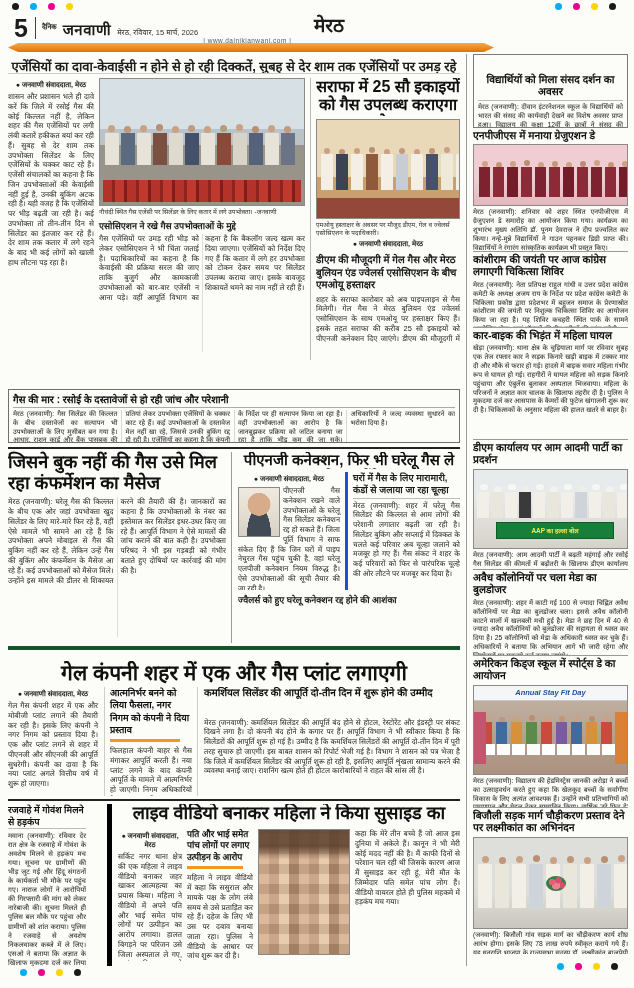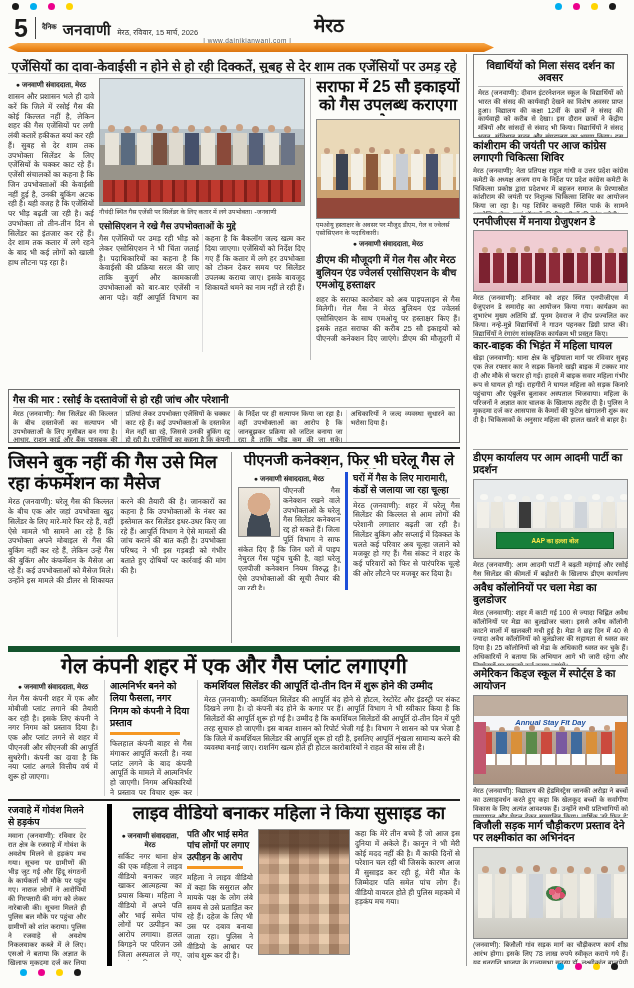--- a/index.html
+++ b/index.html
@@ -84,68 +84,68 @@
   .mr-b { flex:1; border-left:3px solid #1d4ed8; padding-left:5px; }
   .portrait { float:left; width:42px; height:50px; margin:1px 3px 1px 0; border:1px solid #888;
     background:radial-gradient(circle at 50% 34%, #d8ab8b 0 30%, rgba(0,0,0,0) 31%),
                radial-gradient(ellipse at 50% 100%, #414a55 0 42%, rgba(0,0,0,0) 43%),
                linear-gradient(#efe9df,#d8d2c6); }
   .subbox-head { font-size:9.4px; font-weight:800; line-height:1.25; border-bottom:1px solid #bbb; padding-bottom:2px; margin-bottom:2px; }
   .mr-bottom { margin-top:3px; }
   .mr-bottom .twocol { column-count:2; column-gap:7px; column-rule:1px solid #ddd; height:40px; overflow:hidden; }
 
   
-  .gail-sec { margin-top:3px; border-top:6px solid #14532d; padding-top:2px; height:150px; overflow:hidden; }
+  .gail-sec { margin-top:3px; border-top:4px solid #14532d; padding-top:11px; height:150px; overflow:hidden; }
   .gail-sec h1 { font-size:21px; text-align:center; line-height:1.1; max-height:25px; overflow:hidden; }
   .gail-cols { display:flex; gap:6px; margin-top:3px; height:118px; overflow:hidden; }
   .ga { width:90px; } .gb { width:94px; border-left:1px solid #ccc; border-right:1px solid #ccc; padding:0 5px; } .gc { flex:1; }
   .gb h4 { font-size:9.4px; line-height:1.3; }
-  .gc h4 { font-size:10px; line-height:1.25; margin-bottom:2px; }
+  .gc h4 { font-size:10px; line-height:1.25; margin-bottom:18px; }
 
   
   .bottom-sec { margin-top:3px; border-top:2px solid #222; padding-top:3px; flex:1; display:flex; gap:6px; overflow:hidden; }
   .bs-left { width:104px; border-right:5px solid #000000; padding-right:21px; }
   .bs-left h3 { font-size:9.4px; line-height:1.25; border-bottom:1px solid #bbb; margin-bottom:2px; }
   .bs-left p.body { font-size:6.9px; }
   .bs-main { flex:1; overflow:hidden; }
   .bs-main h1 { font-size:18px; text-align:center; line-height:1.1; max-height:22px; overflow:hidden; margin-bottom:3px; }
   .bs-cols { display:flex; gap:5px; height:132px; overflow:hidden; }
   .bsa { width:64px; } .bsb { width:66px; } .bsc { flex:1; }
   .bsb h4 { font-size:8.8px; line-height:1.3; }
   .blur-photo { width:92px; height:126px; border:1px solid #888;
     background:linear-gradient(180deg, rgba(90,62,44,.85) 0 13%, rgba(90,62,44,0) 24%),
       repeating-linear-gradient(0deg, rgba(0,0,0,.10) 0 10px, rgba(255,255,255,.07) 10px 20px),
       repeating-linear-gradient(90deg,#dab494 0 10px,#c79f81 10px 20px,#e7c8a7 20px 30px,#b48c6e 30px 40px); }
 
   
   .rs { border-bottom:1px solid #999; padding:2px 0 3px; overflow:hidden; }
   .rs h3 { font-size:10.4px; line-height:1.2; margin-bottom:2px; }
   .rs p.body { font-size:6.8px; line-height:1.3; }
-  .rs.box { border:1px solid #7a7a7a; padding:5px 4px; height:84px; }
+  .rs.box { border:1px solid #7a7a7a; padding:19px 4px; height:74px; }
   .rs.box h3 { text-align:center; border-bottom:1px solid #bbb; padding-bottom:1px; }
   .r2{height:124px}.r3{height:76px}.r4{height:112px}.r5{height:130px}.r6{height:86px}.r7{height:152px}.r8{height:146px; border-bottom:none}
   .rail-photo { width:100%; margin:1px 0 2px; }
 
   .grad-photo { height:62px; background:linear-gradient(#f0cdd3 0 55%,#e3b7be 100%); }
   .gp-heads { top:16px; left:8px; width:6px; height:6px; border-radius:50%; background:#cfa284;
     box-shadow:14px 1px #c29878,28px 0 #cfa284,42px -1px #b98f74,56px 1px #cfa284,70px 0 #c29878,84px 1px #cfa284,98px 0 #b98f74,112px -1px #cfa284,126px 1px #c29878,140px 0 #cfa284; }
   .gp-torsos { top:22px; left:5px; width:11px; height:30px; background:#7c2230;
     box-shadow:14px 0 #8d2a38,28px 0 #731d2b,42px 0 #8d2a38,56px 0 #7c2230,70px 0 #8d2a38,84px 0 #731d2b,98px 0 #8d2a38,112px 0 #7c2230,126px 0 #8d2a38,140px 0 #731d2b; }
 
   .aap-photo { height:80px; background:linear-gradient(#e8ebec 0 30%,#d6d2c8 100%); }
   .ap-caps { top:14px; left:6px; width:8px; height:6px; border-radius:50% 50% 40% 40%; background:#f7f7f3;
     box-shadow:14px 2px #f2f2ee,28px 0 #f7f7f3,42px 2px #eeeee9,56px 0 #f7f7f3,70px 2px #f2f2ee,84px 0 #f7f7f3,98px 2px #eeeee9,112px 0 #f7f7f3,126px 2px #f2f2ee,140px 0 #f7f7f3; }
   .ap-torsos { top:22px; left:3px; width:12px; height:26px; background:#f1efe8;
     box-shadow:14px 0 #e9e6dc,28px 0 #f1efe8,42px 0 #3a3a3a,56px 0 #f1efe8,70px 0 #e9e6dc,84px 0 #f1efe8,98px 0 #cfd4da,112px 0 #f1efe8,126px 0 #e9e6dc,140px 0 #f1efe8; }
   .ap-banner { position:absolute; bottom:9px; left:22px; width:118px; height:17px; background:#177f3a; border:1px solid #0e5c28;
     color:#ffe84a; font-size:6.4px; font-weight:800; display:flex; align-items:center; justify-content:center; white-space:nowrap; overflow:hidden; }
 
   .sports-photo { height:90px; background:linear-gradient(#bfae9f 0 18%,#ab9180 100%); }
   .sp-banner { position:absolute; top:0; left:0; right:0; height:15px; background:#f5f6f8; border-bottom:1px solid #c9c9c9;
-    color:#1d4f9e; font-size:7.5px; font-style:italic; font-weight:800; display:flex; align-items:center; justify-content:center; white-space:nowrap; overflow:hidden;margin-top:20px; }
+    color:#1d4f9e; font-size:7.5px; font-style:italic; font-weight:800; display:flex; align-items:center; justify-content:center; white-space:nowrap; overflow:hidden; }
   .sp-heads { top:30px; left:10px; width:6px; height:6px; border-radius:50%; background:#caa183;
     box-shadow:15px 1px #bf9678,30px 0 #caa183,45px -1px #b98f74,60px 1px #caa183,75px 0 #bf9678,90px 1px #caa183,105px 0 #b98f74,120px -1px #caa183,135px 1px #bf9678; }
   .sp-torsos { top:36px; left:7px; width:11px; height:22px; background:#cb4a3e;
     box-shadow:15px 0 #3f6b9e,30px 0 #d9903a,45px 0 #5b8a4a,60px 0 #cb4a3e,75px 0 #7a5aa0,90px 0 #3f6b9e,105px 0 #d9903a,120px 0 #cb4a3e,135px 0 #5b8a4a; }
   .certs { top:58px; left:8px; width:13px; height:11px; background:#ffffff;
     box-shadow:15px 0 #fbfbf8,30px 0 #ffffff,45px 0 #fbfbf8,60px 0 #ffffff,75px 0 #fbfbf8,90px 0 #ffffff,105px 0 #fbfbf8,120px 0 #ffffff,135px 0 #fbfbf8; }
   .sp-adult-l { position:absolute; top:26px; left:0; width:12px; height:52px; background:#c2566e; }
   .sp-adult-r { position:absolute; top:26px; right:0; width:12px; height:52px; background:#d98136; }
 
   .felic-photo { height:92px; background:linear-gradient(#dedfda 0 60%,#c9c6bd 100%); }
@@ -253,20 +253,21 @@
               <div class="byline">● जनवाणी संवाददाता, मेरठ</div>
               <div class="portrait"></div>
               <p class="body">पीएनजी गैस कनेक्शन रखने वाले उपभोक्ताओं के घरेलू गैस सिलेंडर कनेक्शन रद्द हो सकते हैं। जिला पूर्ति विभाग ने साफ संकेत दिए हैं कि जिन घरों में पाइप नेचुरल गैस पहुंच चुकी है, वहां घरेलू एलपीजी कनेक्शन नियम विरुद्ध है। ऐसे उपभोक्ताओं की सूची तैयार की जा रही है।</p>
             </div>
             <div class="mr-b">
               <div class="subbox-head">घरों में गैस के लिए मारामारी, कंडों से जलाया जा रहा चूल्हा</div>
               <p class="body">मेरठ (जनवाणी): शहर में घरेलू गैस सिलेंडर की किल्लत से आम लोगों की परेशानी लगातार बढ़ती जा रही है। सिलेंडर बुकिंग और सप्लाई में दिक्कत के चलते कई परिवार अब चूल्हा जलाने को मजबूर हो गए हैं। गैस संकट ने शहर के कई परिवारों को फिर से पारंपरिक चूल्हे की ओर लौटने पर मजबूर कर दिया है।</p>
             </div>
           </div>
           <div class="mr-bottom">
+            <div class="crosshead">ज्वैलर्स को हुए घरेलू कनेक्शन रद्द होने की आशंका</div>
           </div>
         </div>
       </section>
 
       <section class="gail-sec">
         <h1>गेल कंपनी शहर में एक और गैस प्लांट लगाएगी</h1>
         <div class="gail-cols">
           <div class="ga">
             <div class="byline">● जनवाणी संवाददाता, मेरठ</div>
             <p class="body">गेल गैस कंपनी शहर में एक और मोबीजी प्लांट लगाने की तैयारी कर रही है। इसके लिए कंपनी ने नगर निगम को प्रस्ताव दिया है। एक और प्लांट लगने से शहर में पीएनजी और सीएनजी की आपूर्ति सुधरेगी। कंपनी का दावा है कि नया प्लांट अगले वित्तीय वर्ष में शुरू हो जाएगा।</p>
@@ -312,32 +313,32 @@
 
     <div class="vrule"></div>
 
     <div class="rail">
 
       <section class="rs box">
         <h3>विद्यार्थियों को मिला संसद दर्शन का अवसर</h3>
         <p class="body">मेरठ (जनवाणी): दीवान इंटरनेशनल स्कूल के विद्यार्थियों को भारत की संसद की कार्यवाही देखने का विशेष अवसर प्राप्त हुआ। विद्यालय की कक्षा 12वीं के छात्रों ने संसद की कार्यवाही को करीब से देखा। इस दौरान छात्रों ने केंद्रीय मंत्रियों और सांसदों से संवाद भी किया। विद्यार्थियों ने संसद भवन, संविधान सदन और संग्रहालय का भ्रमण किया। इस अवसर की व्यवस्था कराने में सांसद राजकुमार सांगवान का योगदान रहा। विद्यालय के प्रबंधक और प्रधानाचार्य ने इस अवसर के लिए सांसद का आभार जताया।</p>
       </section>
 
-      <section class="rs r3">
-        <h3>कांशीराम की जयंती पर आज कांग्रेस लगाएगी चिकित्सा शिविर</h3>
-        <p class="body">मेरठ (जनवाणी): नेता प्रतिपक्ष राहुल गांधी व उत्तर प्रदेश कांग्रेस कमेटी के अध्यक्ष अजय राय के निर्देश पर प्रदेश कांग्रेस कमेटी के चिकित्सा प्रकोष्ठ द्वारा प्रदेशभर में बहुजन समाज के प्रेरणास्रोत कांशीराम की जयंती पर निशुल्क चिकित्सा शिविर का आयोजन किया जा रहा है। यह शिविर कचहरी स्थित पार्क के सामने आयोजित होगा, जहां डॉक्टरों की टीम मरीजों की जांच करेगी।</p>
-      </section>
-
       <section class="rs r2">
         <h3>एनपीजीएस में मनाया ग्रेजुएशन डे</h3>
         <div class="photo rail-photo grad-photo">
           <span class="heads gp-heads"></span>
           <span class="torsos gp-torsos"></span>
         </div>
         <p class="body">मेरठ (जनवाणी): शनिवार को शहर स्थित एनपीजीएस में ग्रेजुएशन डे समारोह का आयोजन किया गया। कार्यक्रम का शुभारंभ मुख्य अतिथि डॉ. पूनम देवराज ने दीप प्रज्वलित कर किया। नन्हे-मुन्ने विद्यार्थियों ने गाउन पहनकर डिग्री प्राप्त की। विद्यार्थियों ने रंगारंग सांस्कृतिक कार्यक्रम भी प्रस्तुत किए।</p>
+      </section>
+
+      <section class="rs r3">
+        <h3>कांशीराम की जयंती पर आज कांग्रेस लगाएगी चिकित्सा शिविर</h3>
+        <p class="body">मेरठ (जनवाणी): नेता प्रतिपक्ष राहुल गांधी व उत्तर प्रदेश कांग्रेस कमेटी के अध्यक्ष अजय राय के निर्देश पर प्रदेश कांग्रेस कमेटी के चिकित्सा प्रकोष्ठ द्वारा प्रदेशभर में बहुजन समाज के प्रेरणास्रोत कांशीराम की जयंती पर निशुल्क चिकित्सा शिविर का आयोजन किया जा रहा है। यह शिविर कचहरी स्थित पार्क के सामने आयोजित होगा, जहां डॉक्टरों की टीम मरीजों की जांच करेगी।</p>
       </section>
 
       <section class="rs r4">
         <h3>कार-बाइक की भिड़ंत में महिला घायल</h3>
         <p class="body">खेड़ा (जनवाणी): थाना क्षेत्र के चुड़ियाला मार्ग पर रविवार सुबह एक तेज रफ्तार कार ने सड़क किनारे खड़ी बाइक में टक्कर मार दी और मौके से फरार हो गई। हादसे में बाइक सवार महिला गंभीर रूप से घायल हो गई। राहगीरों ने घायल महिला को सड़क किनारे पहुंचाया और एंबुलेंस बुलाकर अस्पताल भिजवाया। महिला के परिजनों ने अज्ञात कार चालक के खिलाफ तहरीर दी है। पुलिस ने मुकदमा दर्ज कर आसपास के कैमरों की फुटेज खंगालनी शुरू कर दी है। चिकित्सकों के अनुसार महिला की हालत खतरे से बाहर है।</p>
       </section>
 
       <section class="rs r5">
         <h3>डीएम कार्यालय पर आम आदमी पार्टी का प्रदर्शन</h3>
         <div class="photo rail-photo aap-photo">

